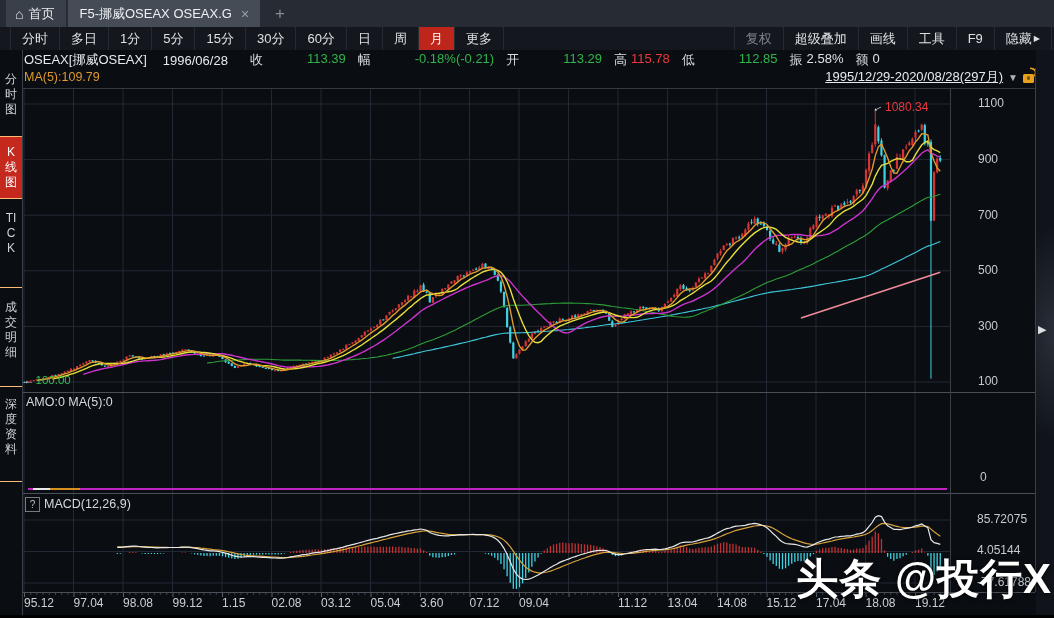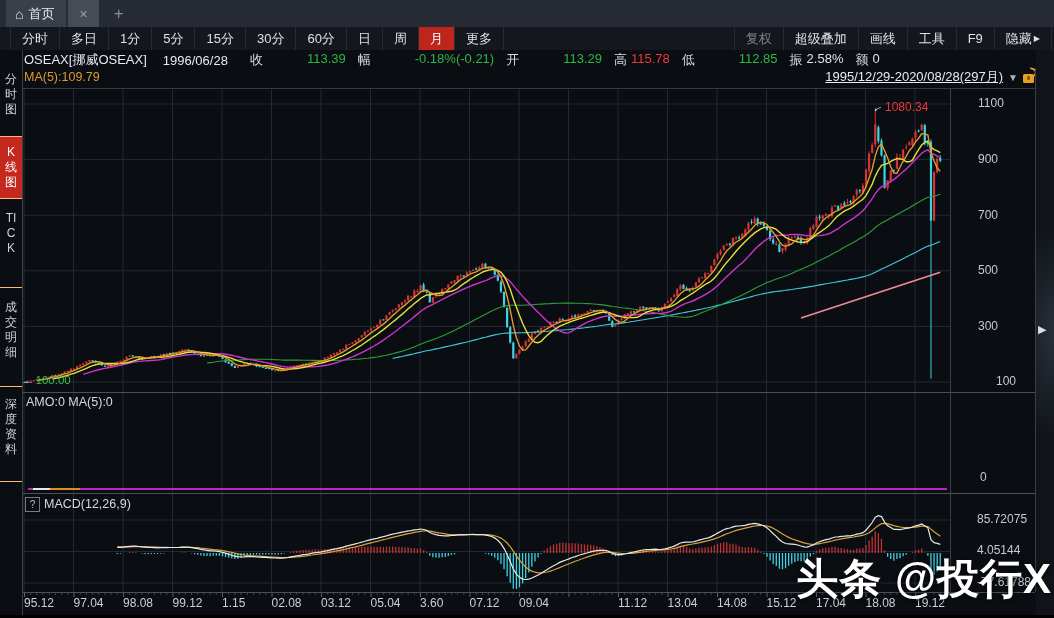--- a/index.html
+++ b/index.html
@@ -65,20 +65,21 @@
 </style>
 </head>
 <body>
 
 <div id="tabbar" class="abs">
   <div id="home">
     <span class="hicon">⌂</span>
     <span>首页</span>
   </div>
   <div id="tab">
+    <span>F5-挪威OSEAX OSEAX.G</span>
     <span class="close">×</span>
   </div>
   <div id="newtab">+</div>
 </div>
 
 <div id="toolbar" class="abs">
   <div id="tb-left">
       <div class="tbi first">分时</div>
       <div class="tbi">多日</div>
       <div class="tbi">1分</div>
@@ -1252,21 +1253,21 @@
     <span class="xlab" style="left: 717px; top: 596px;">14.08</span>
     <span class="xlab" style="left: 766.5px; top: 596px;">15.12</span>
     <span class="xlab" style="left: 816px; top: 596px;">17.04</span>
     <span class="xlab" style="left: 865.5px; top: 596px;">18.08</span>
     <span class="xlab" style="left: 915px; top: 596px;">19.12</span>
     <span class="ylab" style="left: 978px; top: 96px;">1100</span>
     <span class="ylab" style="left: 978px; top: 152px;">900</span>
     <span class="ylab" style="left: 978px; top: 207.5px;">700</span>
     <span class="ylab" style="left: 978px; top: 263px;">500</span>
     <span class="ylab" style="left: 978px; top: 318.5px;">300</span>
-    <span class="ylab" style="left: 978px; top: 374px; margin-left: 18px;">100</span>
+    <span class="ylab" style="left: 978px; top: 374px;">100</span>
     <span class="ylab" style="left: 980px; top: 470px;">0</span>
     <span class="ylab" style="left: 977px; top: 512px;">85.72075</span>
     <span class="ylab" style="left: 977px; top: 543px;">4.05144</span>
     <span class="ylab" style="left: 977px; top: 575px;">-77.61788</span>
   </div>
 
 <div id="rstrip" class="abs"></div>
 <div id="expander" class="abs">▶</div>
 
 <div id="watermark" class="abs">头条 @投行X</div>

